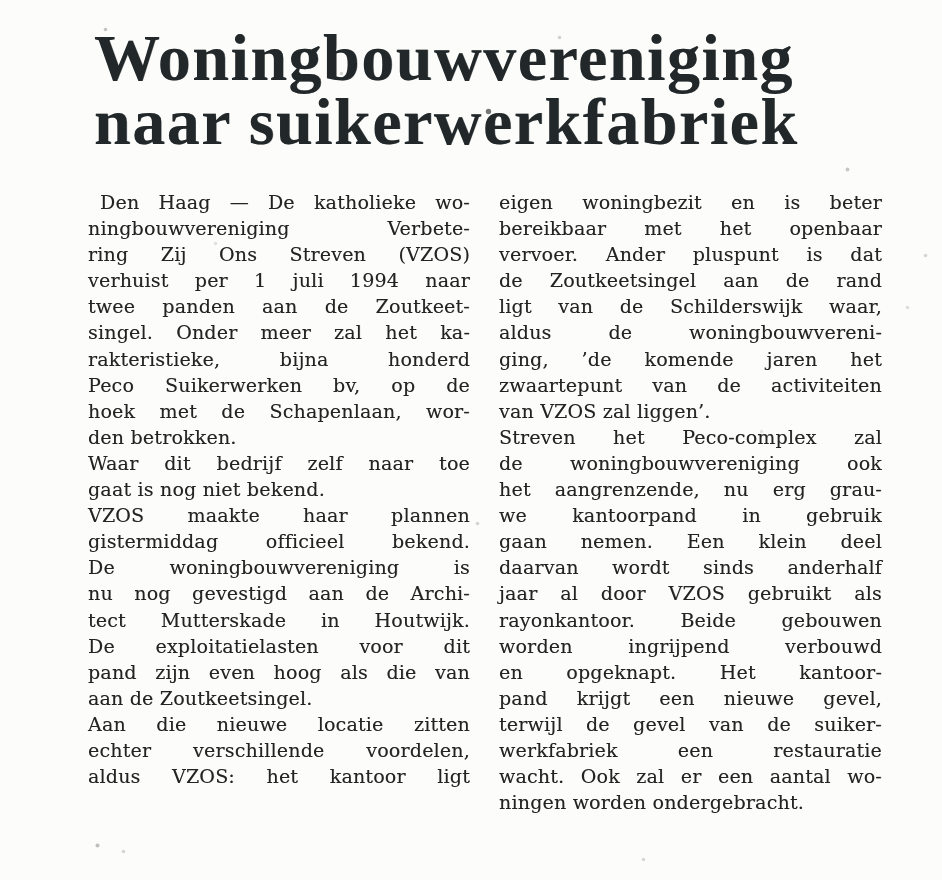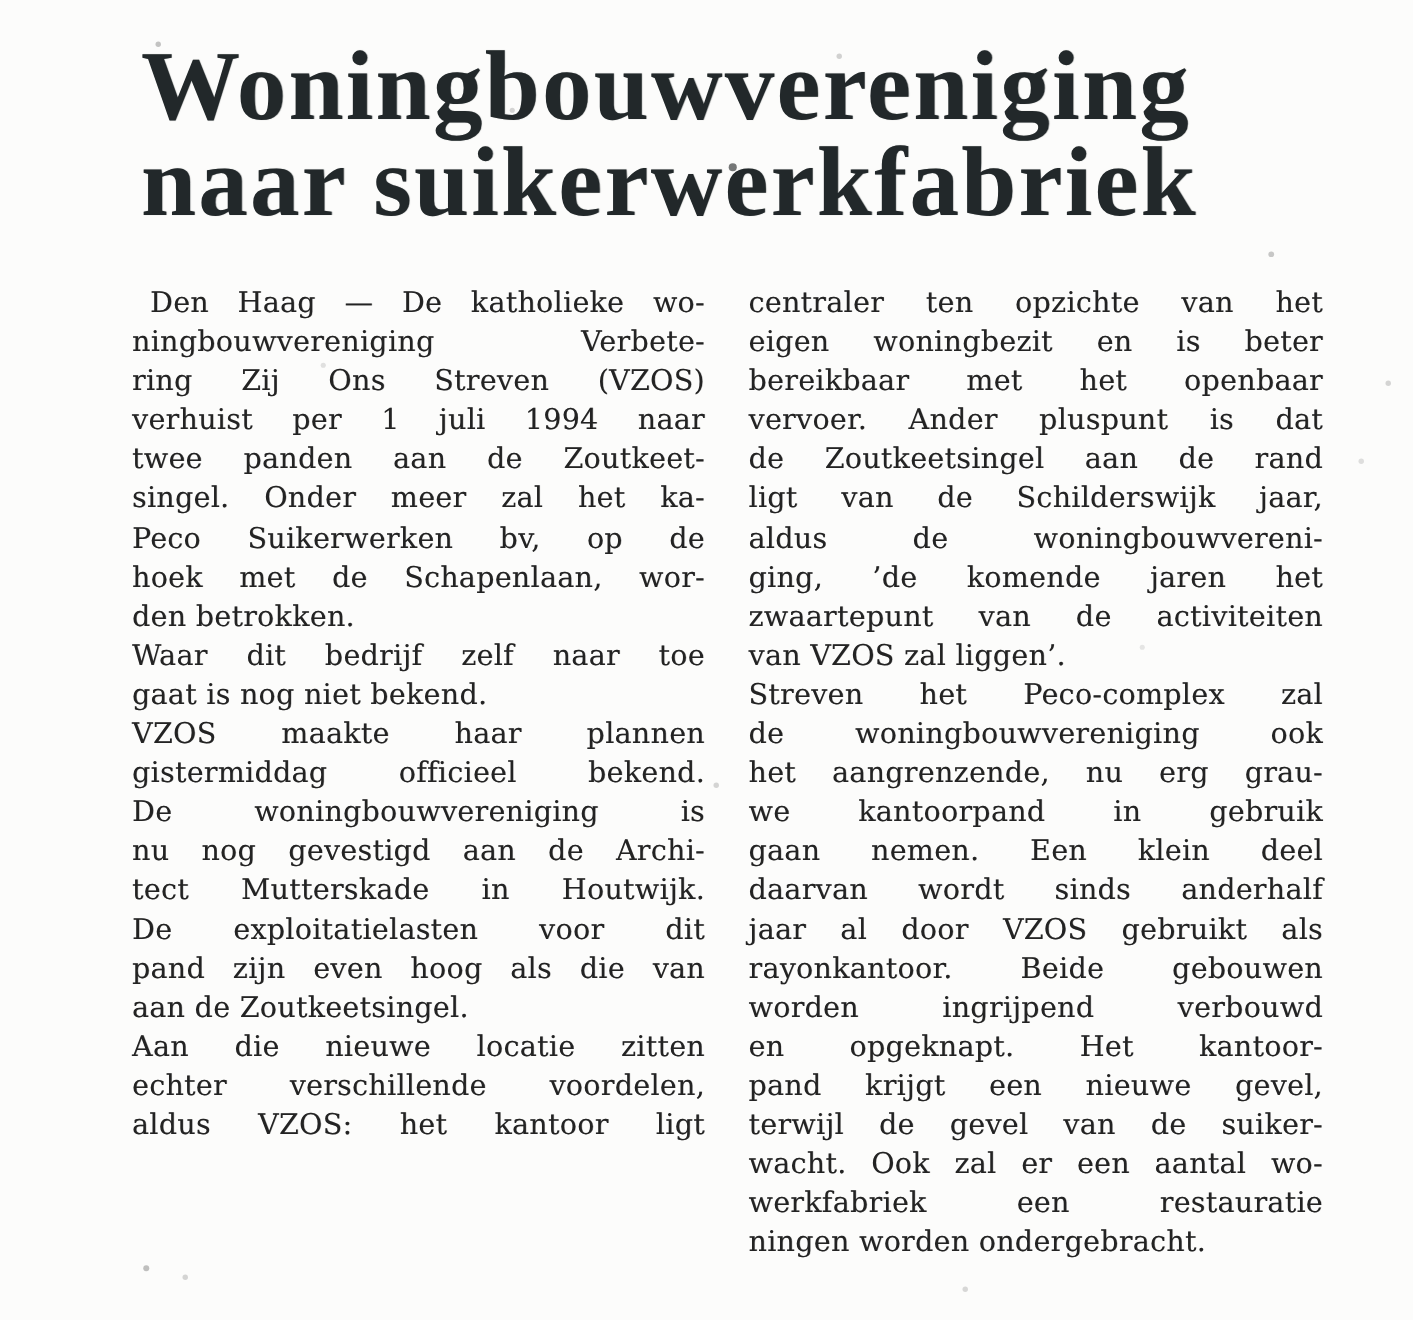--- a/index.html
+++ b/index.html
@@ -85,59 +85,59 @@
     <span class="hl-line">naar suikerwerkfabriek</span>
   </h1>
 
   <div class="col col-left" id="col-left">
       <div class="line lead">Den Haag — De katholieke wo-</div>
       <div class="line">ningbouwvereniging Verbete-</div>
       <div class="line">ring Zij Ons Streven (VZOS)</div>
       <div class="line">verhuist per 1 juli 1994 naar</div>
       <div class="line">twee panden aan de Zoutkeet-</div>
       <div class="line">singel. Onder meer zal het ka-</div>
+      <div class="line">rakteristieke, bijna honderd</div>
       <div class="line">Peco Suikerwerken bv, op de</div>
       <div class="line">hoek met de Schapenlaan, wor-</div>
       <div class="line pend">den betrokken.</div>
       <div class="line">Waar dit bedrijf zelf naar toe</div>
       <div class="line pend">gaat is nog niet bekend.</div>
       <div class="line">VZOS maakte haar plannen</div>
       <div class="line">gistermiddag officieel bekend.</div>
       <div class="line">De woningbouwvereniging is</div>
       <div class="line">nu nog gevestigd aan de Archi-</div>
       <div class="line">tect Mutterskade in Houtwijk.</div>
       <div class="line">De exploitatielasten voor dit</div>
       <div class="line">pand zijn even hoog als die van</div>
       <div class="line pend">aan de Zoutkeetsingel.</div>
       <div class="line">Aan die nieuwe locatie zitten</div>
       <div class="line">echter verschillende voordelen,</div>
       <div class="line">aldus VZOS: het kantoor ligt</div>
     </div>
 
   <div class="col col-right" id="col-right">
-      <div class="line">centraler ten opzichte van het</div>
       <div class="line">eigen woningbezit en is beter</div>
       <div class="line">bereikbaar met het openbaar</div>
       <div class="line">vervoer. Ander pluspunt is dat</div>
       <div class="line">de Zoutkeetsingel aan de rand</div>
-      <div class="line">ligt van de Schilderswijk jaar,</div>
+      <div class="line">ligt van de Schilderswijk waar,</div>
       <div class="line">aldus de woningbouwvereni-</div>
       <div class="line">ging, ’de komende jaren het</div>
       <div class="line">zwaartepunt van de activiteiten</div>
       <div class="line pend">van VZOS zal liggen’.</div>
       <div class="line">Streven het Peco-complex zal</div>
       <div class="line">de woningbouwvereniging ook</div>
       <div class="line">het aangrenzende, nu erg grau-</div>
       <div class="line">we kantoorpand in gebruik</div>
       <div class="line">gaan nemen. Een klein deel</div>
       <div class="line">daarvan wordt sinds anderhalf</div>
       <div class="line">jaar al door VZOS gebruikt als</div>
       <div class="line">rayonkantoor. Beide gebouwen</div>
       <div class="line">worden ingrijpend verbouwd</div>
       <div class="line">en opgeknapt. Het kantoor-</div>
       <div class="line">pand krijgt een nieuwe gevel,</div>
       <div class="line">terwijl de gevel van de suiker-</div>
+      <div class="line">werkfabriek een restauratie</div>
       <div class="line">wacht. Ook zal er een aantal wo-</div>
-      <div class="line">werkfabriek een restauratie</div>
       <div class="line pend">ningen worden ondergebracht.</div>
     </div>
 
 </div>
 
 </body></html>

